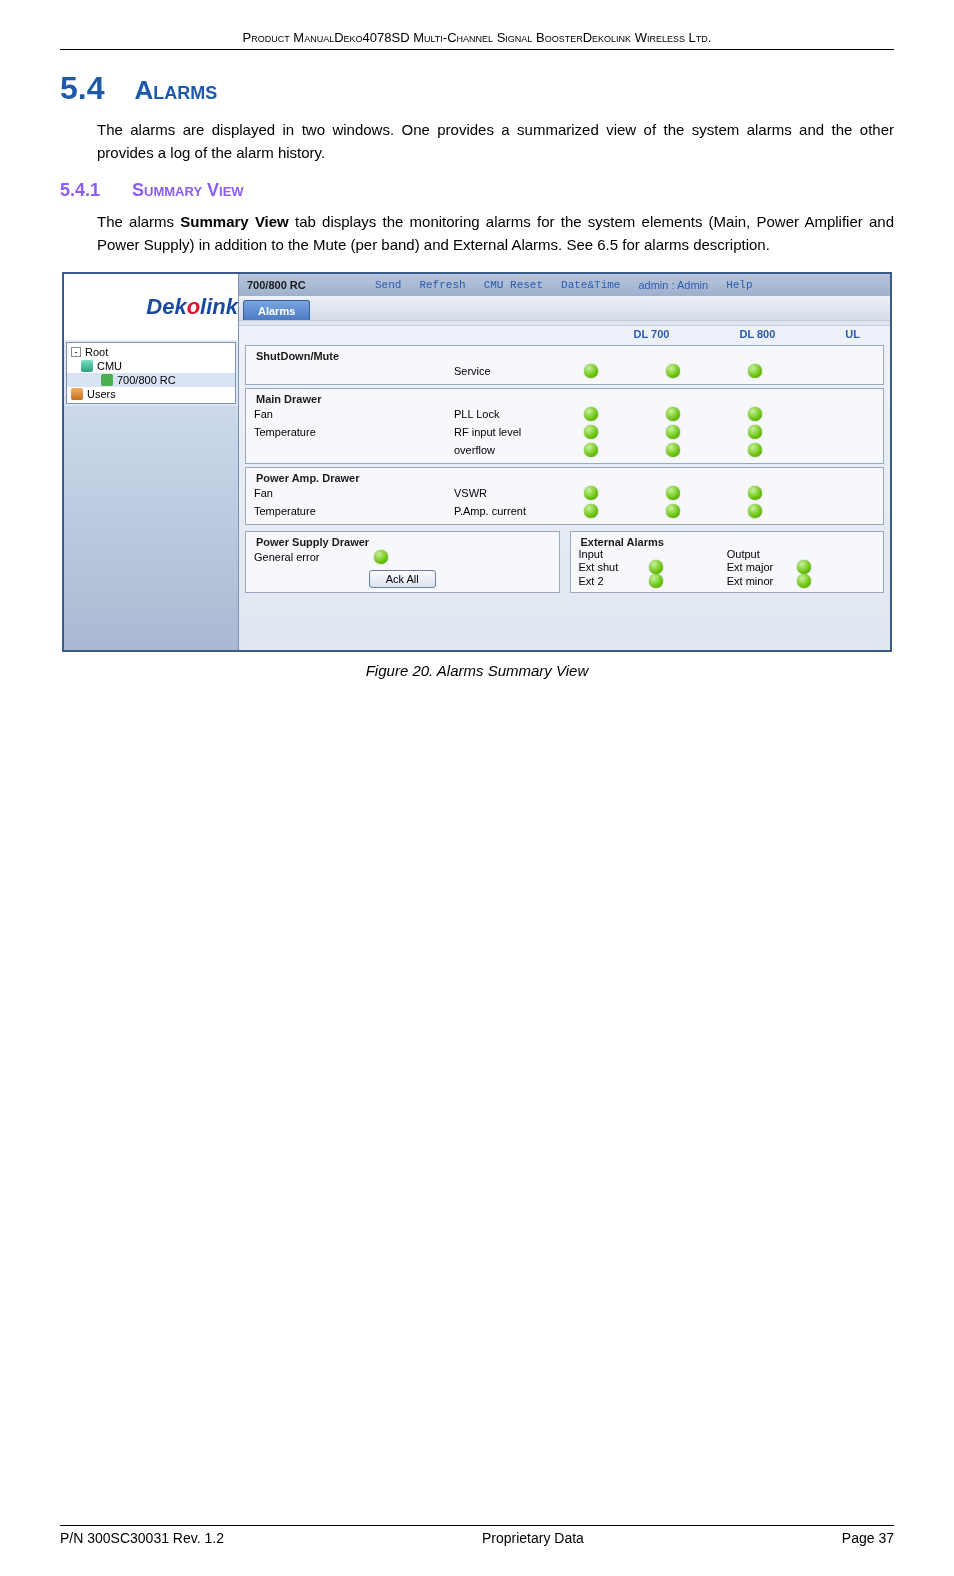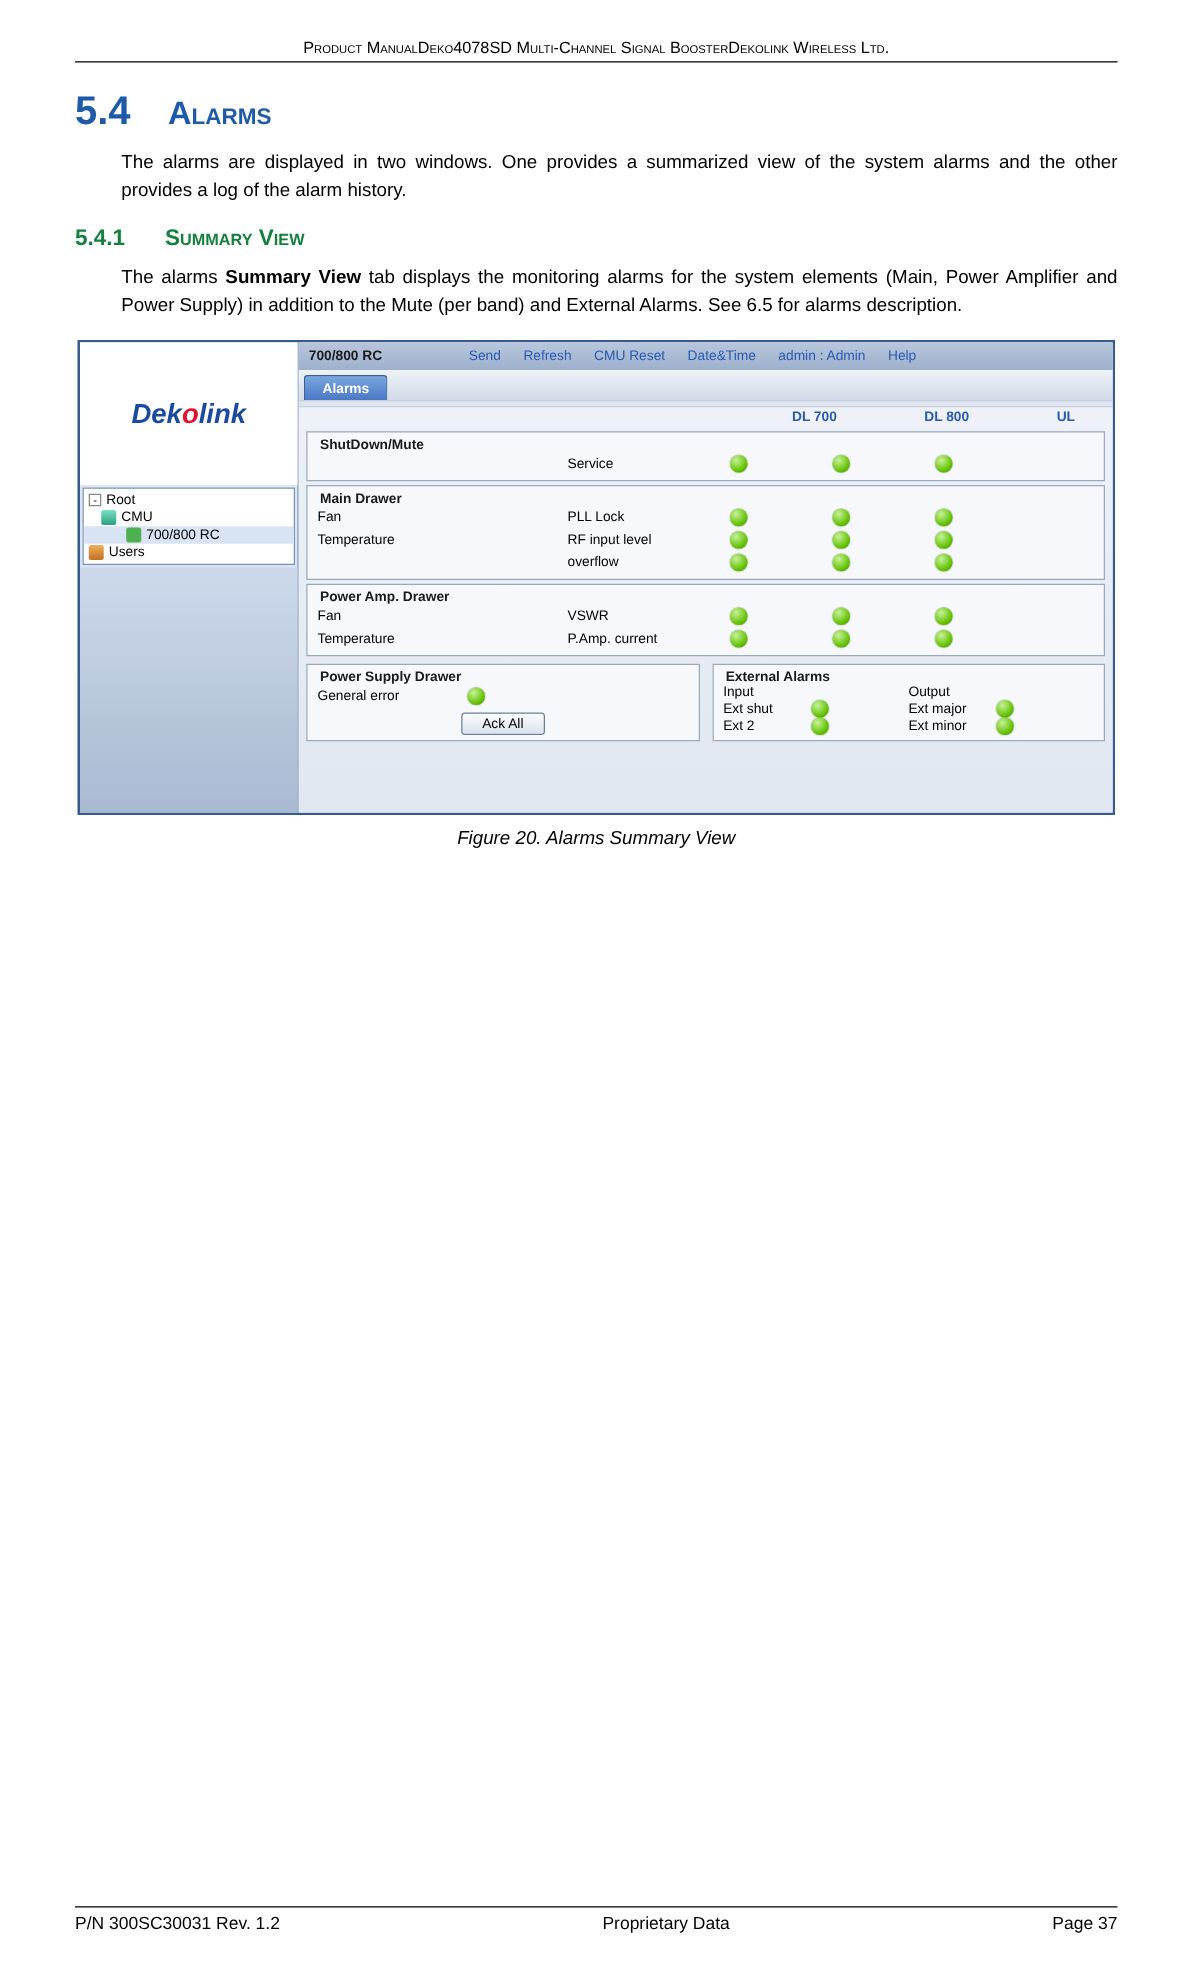--- a/index.html
+++ b/index.html
@@ -15,21 +15,21 @@
     display: flex;
     justify-content: center;
     font-variant: small-caps;
     font-size: 13px;
     border-bottom: 1.5px solid #000;
     padding-bottom: 4px;
     margin-bottom: 20px;
   }
   .h1 { color: #1e5aa8; font-size: 26px; font-weight: bold; margin-bottom: 12px; font-variant: small-caps; }
   .h1 .num { font-size: 32px; margin-right: 30px; }
-  .h2 { color: #15803d; font-size: 18px; font-weight: bold; margin-bottom: 10px; font-variant: small-caps; }
+  .h2 { color: #8b5cf6; font-size: 18px; font-weight: bold; margin-bottom: 10px; font-variant: small-caps; }
   .h2 .num { margin-right: 32px; }
   .body-text { font-size: 15px; line-height: 1.5; margin-left: 37px; text-align: justify; margin-bottom: 16px; }
   .caption { text-align: center; font-style: italic; font-size: 15px; margin-top: 10px; }
   .footer-row {
     position: absolute;
     bottom: 30px;
     left: 60px; right: 60px;
     display: flex;
     justify-content: space-between;
     font-size: 14px;
@@ -48,22 +48,22 @@
     margin-top: 2px;
     position: relative;
   }
   .sidebar {
     width: 175px;
     background: linear-gradient(#e8eef8, #c8d5ea);
     border-right: 1px solid #7a92b8;
     display: flex; flex-direction: column;
   }
   .logo {
-    height: 114px; background: #fff;
-    display: flex; align-items: center; justify-content: center;
+    height: 66px; background: #fff;
+    display: flex; align-items: center; justify-content: flex-end;
     font-weight: bold; font-size: 22px; color: #1a4aa0;
     font-style: italic;
   }
   .logo .o { color: #e01030; }
   .tree { background: #fff; border: 1px solid #7a92b8; margin: 2px; flex: 0 0 auto; padding: 2px 0; font-size: 11px; }
   .tree div { padding: 1px 4px; display:flex; align-items:center; gap:4px;}
   .tree .l1 { padding-left: 14px; }
   .tree .l2 { padding-left: 34px; background: #d8e4f4; }
   .tree .ico { width:12px; height:12px; display:inline-block; }
   .minus { border:1px solid #888; text-align:center; line-height:8px; font-size:9px; width:10px; height:10px;}
@@ -71,21 +71,21 @@
   .main {
     flex: 1; display: flex; flex-direction: column;
     background: linear-gradient(#f4f7fb,#e6ecf4);
   }
   .topbar {
     height: 22px; background: linear-gradient(#b8c6dc,#9db0cc);
     display: flex; align-items: center; gap: 18px; padding: 0 8px;
     font-size: 11px;
   }
   .topbar .title { font-weight: bold; color: #1a1a1a; min-width:110px; }
-  .topbar a { color: #2a5ab0; cursor:pointer; }
+  .topbar a { color: #2a5ab0; cursor:pointer;font-family:Liberation Mono, monospace; }
   .topbar .auth{ color:#2a5ab0; }
   .tabbar {
     height: 24px; background: linear-gradient(#eef2f8,#d2dbe8);
     padding-left: 4px; display:flex; align-items:flex-end;
   }
   .tab {
     background: linear-gradient(#7aa6e0,#4b79c4);
     color: #fff; font-weight: bold;
     padding: 4px 14px 3px 14px; border-radius: 3px 3px 0 0;
     border:1px solid #3a5f9a; border-bottom:none;

